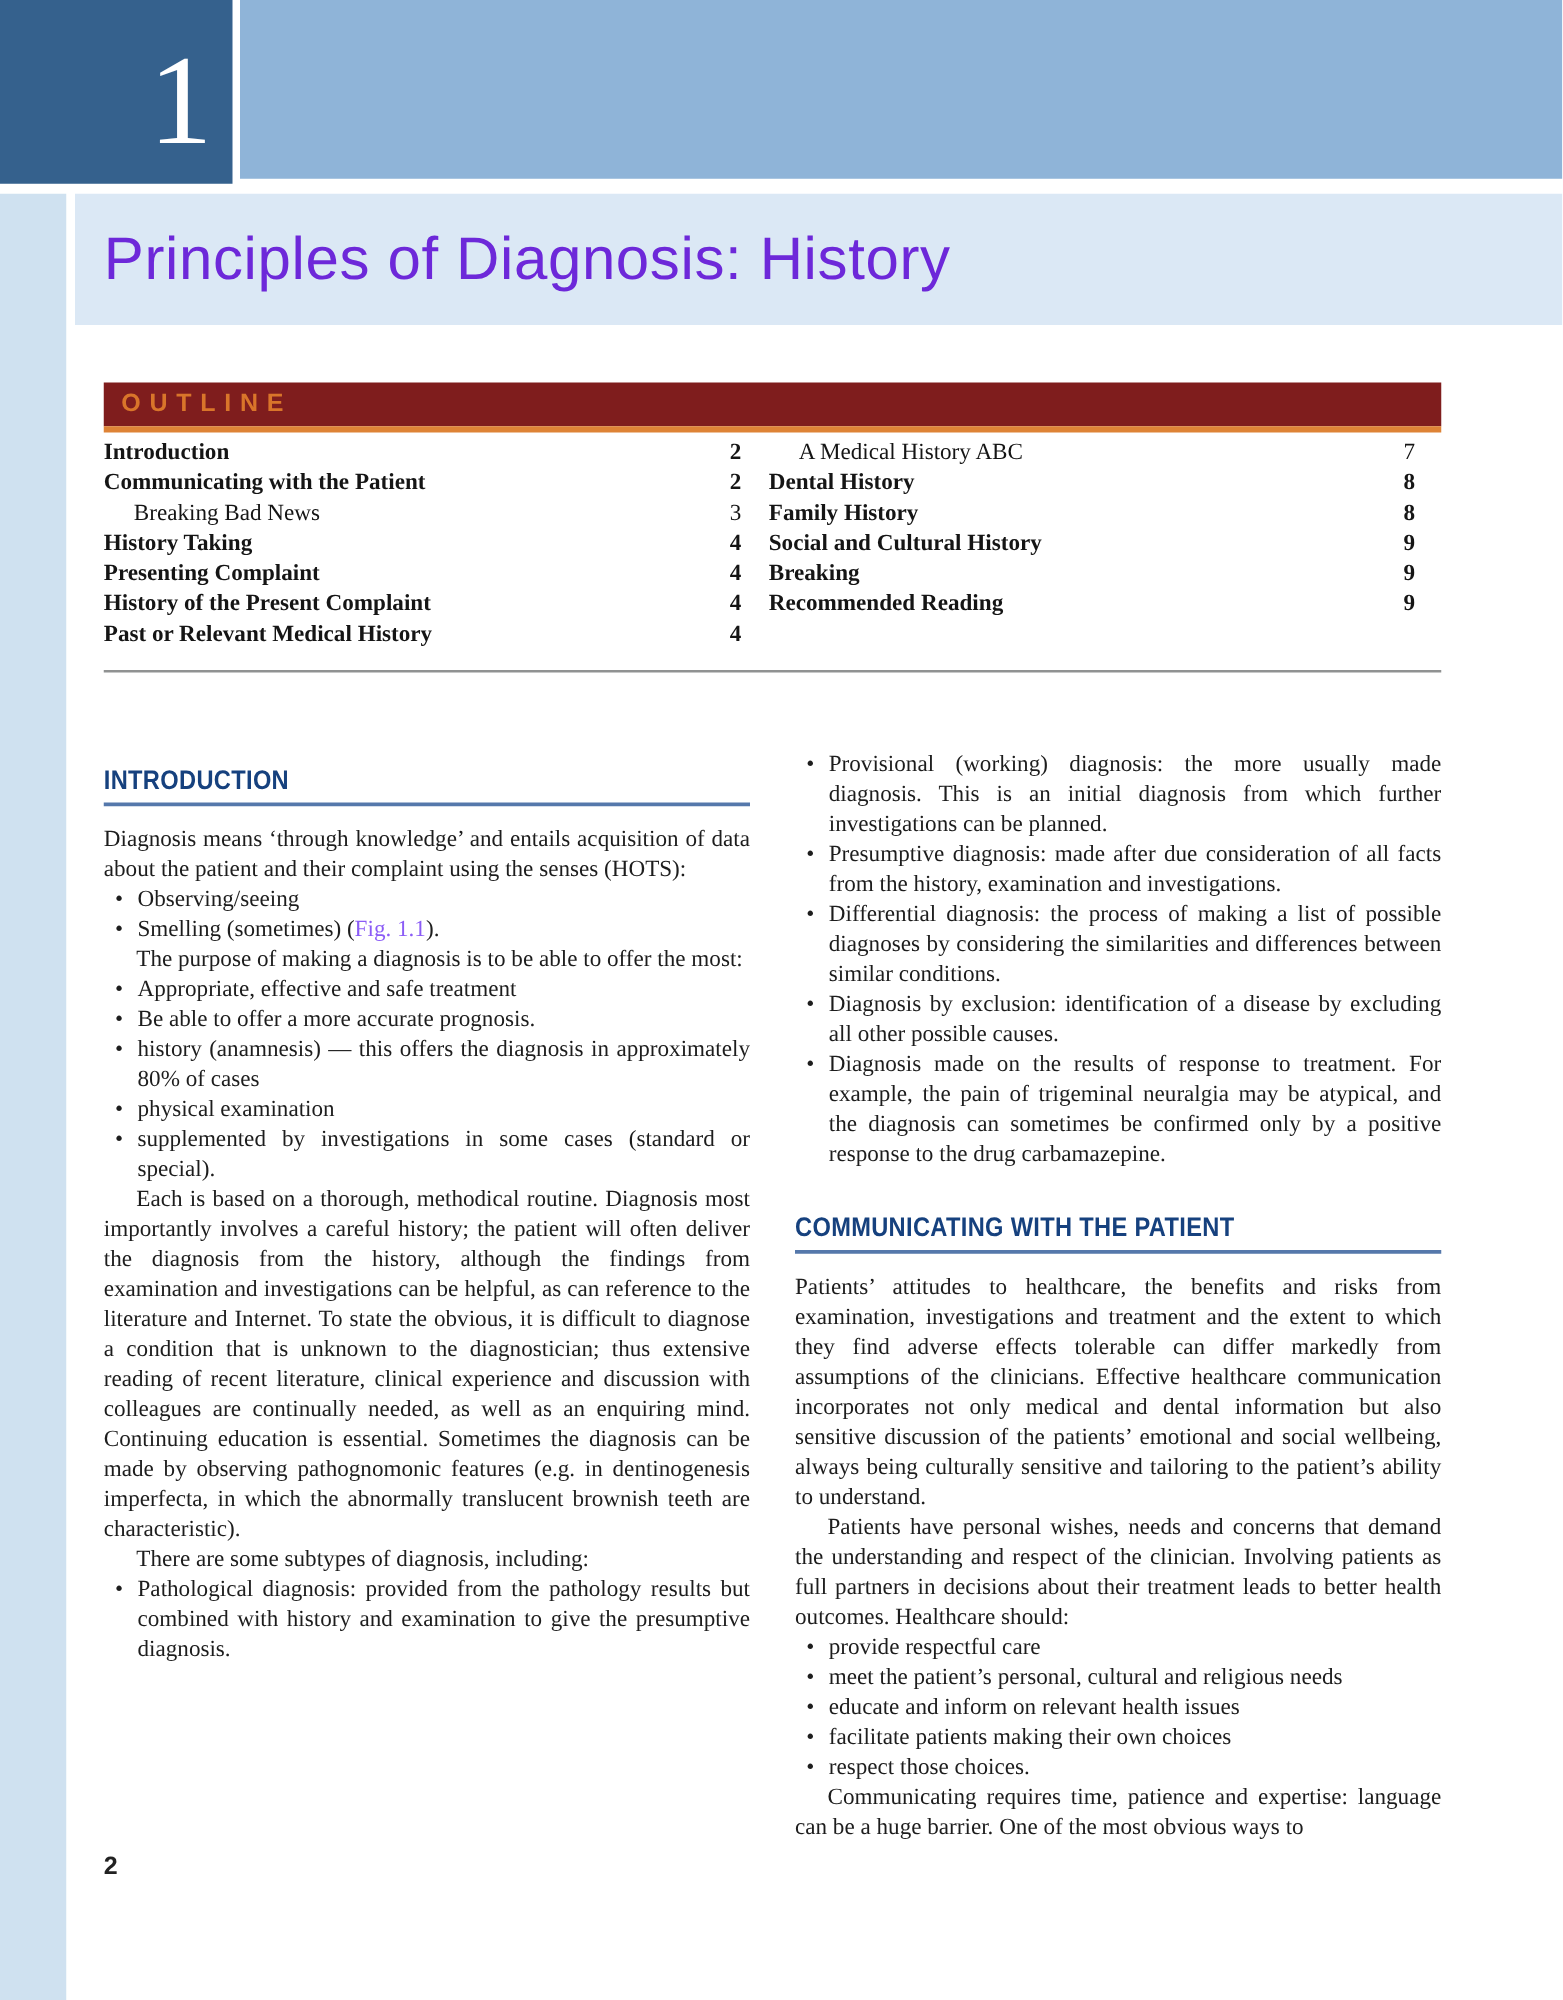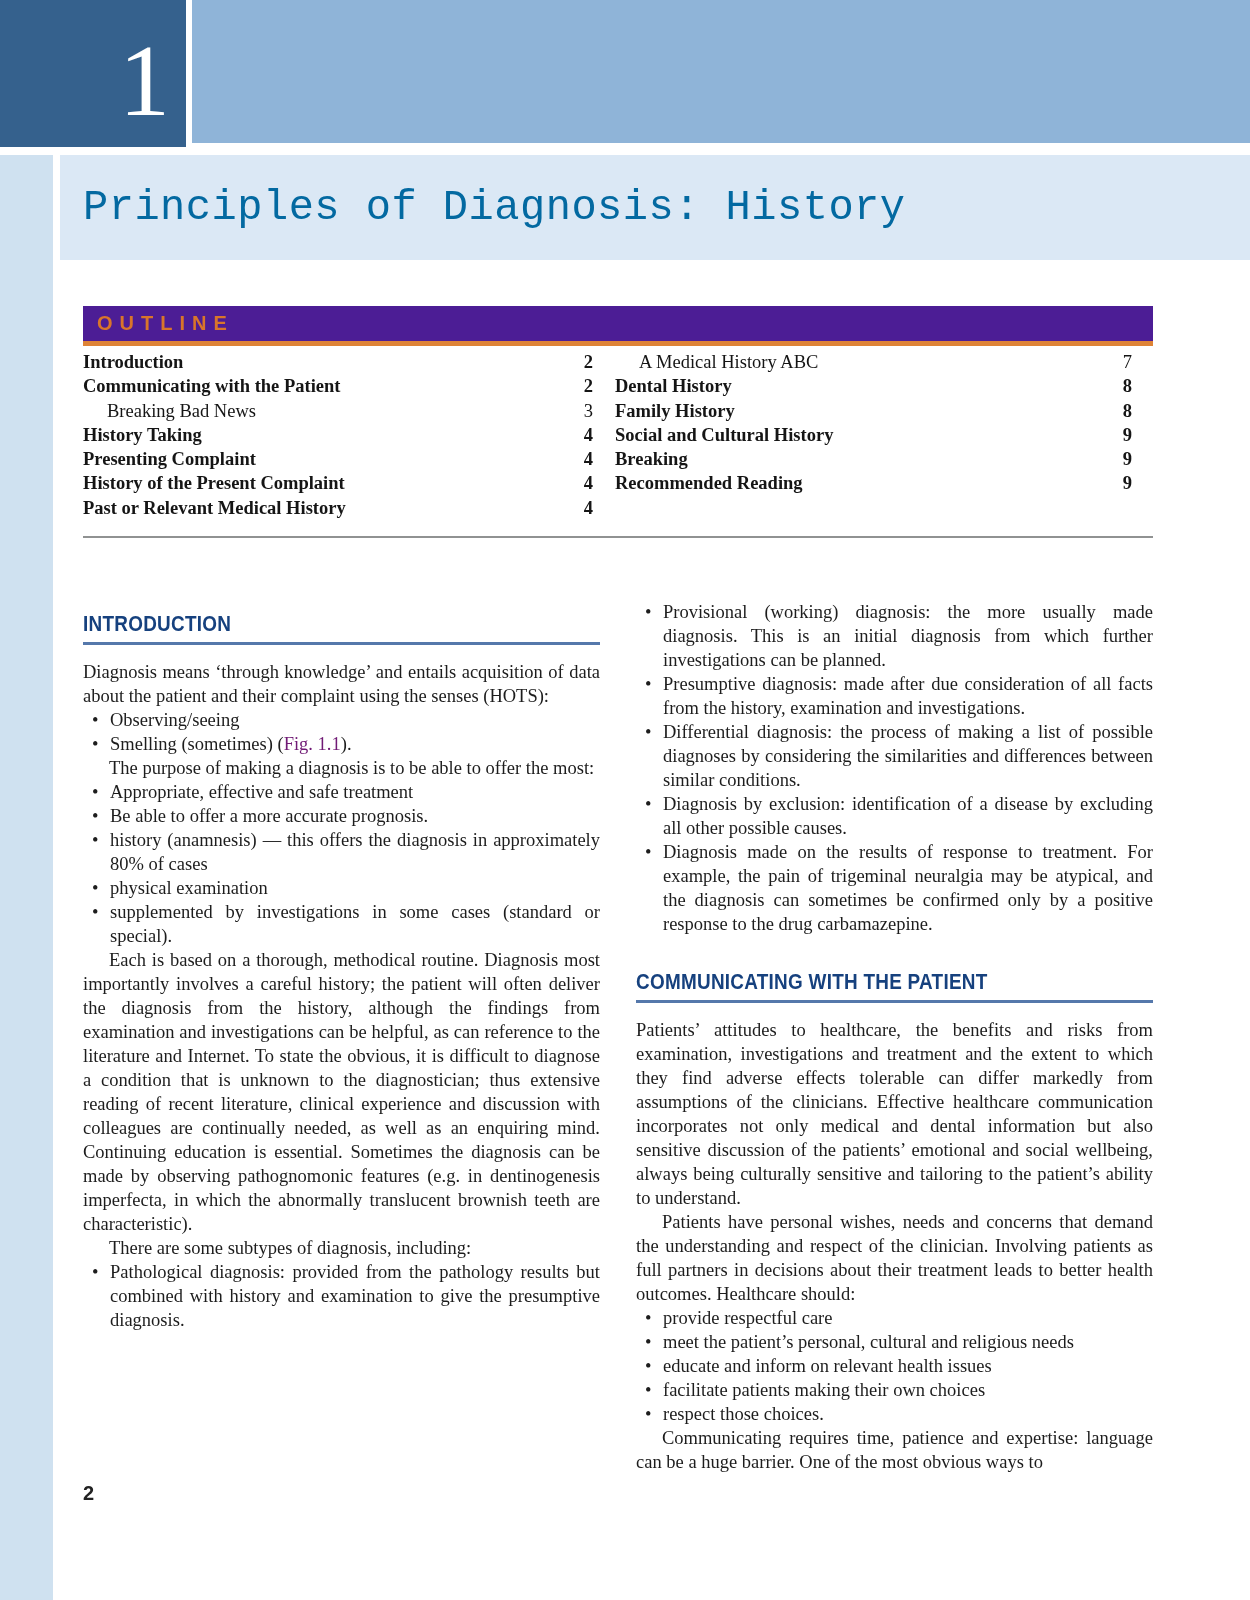--- a/index.html
+++ b/index.html
@@ -7,26 +7,26 @@
         font-family:"Liberation Serif",serif;color:#1e1e1e;}
 
   
   .top-band{position:absolute;left:192px;top:0;width:1058px;height:143px;background:#8fb4d8;}
   .chapter-tab{position:absolute;left:0;top:0;width:186px;height:147px;background:#35618d;
                display:flex;align-items:center;justify-content:flex-end;padding:14px 16px 0 0;box-sizing:border-box;}
   .chapter-num{font-family:"Liberation Serif",serif;font-size:102px;line-height:1;color:#ffffff;}
   .left-stripe{position:absolute;left:0;top:155px;width:53px;height:1445px;background:#cfe1f0;}
   .title-banner{position:absolute;left:60px;top:155px;width:1190px;height:105px;background:#dbe8f5;
                 display:flex;align-items:center;}
-  .chapter-title{margin:0;padding-left:23px;font-family:Liberation Mono, monospace;font-weight:400;
-                 font-size:42px;letter-spacing:0.5px;color:#0369a1;}
+  .chapter-title{margin:0;padding-left:23px;font-family:Liberation Sans, sans-serif;font-weight:400;
+                 font-size:48px;letter-spacing:0.5px;color:#6d28d9;}
 
   
   .outline{position:absolute;left:83px;top:306px;width:1070px;}
-  .outline-head{height:35px;background:#4c1d95;display:flex;align-items:center;padding-left:14px;}
+  .outline-head{height:35px;background:#7f1d1d;display:flex;align-items:center;padding-left:14px;}
   .outline-head span{font-family:"Liberation Sans",sans-serif;font-weight:700;font-size:20px;
                      letter-spacing:7px;color:#d9752a;}
   .outline-rule{height:5px;background:#de8336;}
   .outline-cols{display:flex;margin-top:4px;}
   .toc-col{width:510px;}
   .toc-col.right{width:517px;margin-left:22px;}
   .toc-row{display:flex;justify-content:space-between;align-items:baseline;
            font-size:18.5px;line-height:24.3px;font-weight:bold;color:#151515;}
   .toc-row.sub{font-weight:normal;}
   .toc-row.sub .toc-label{padding-left:24px;}
@@ -40,21 +40,21 @@
   .col-right{left:636px;}
   .sec-head{margin:0;font-family:"Liberation Sans",sans-serif;font-weight:700;font-size:21.5px;
             color:#16417e;transform:scaleX(0.88);transform-origin:0 50%;white-space:nowrap;letter-spacing:0.3px;}
   .col-left .sec-head{margin-top:12px;}
   .col-right .sec-head{margin-top:34px;}
   .sec-rule{height:3px;background:#5578ab;margin-top:6px;margin-bottom:15px;}
   .para{text-indent:26px;}
   .para.first{text-indent:0;}
   .bullet{position:relative;padding-left:27px;}
   .bullet::before{content:"\2022";position:absolute;left:9px;top:0;color:#1d1d1d;}
-  .fig-link{color:#701a75;text-decoration:none;cursor:pointer;}
+  .fig-link{color:#8b5cf6;text-decoration:none;cursor:pointer;}
 
   .folio{position:absolute;left:83px;top:1482px;font-family:"Liberation Sans",sans-serif;
          font-weight:700;font-size:20px;color:#222222;}
 </style>
 </head>
 <body>
 
 <div id="page">
 
   <div class="top-band"></div>

